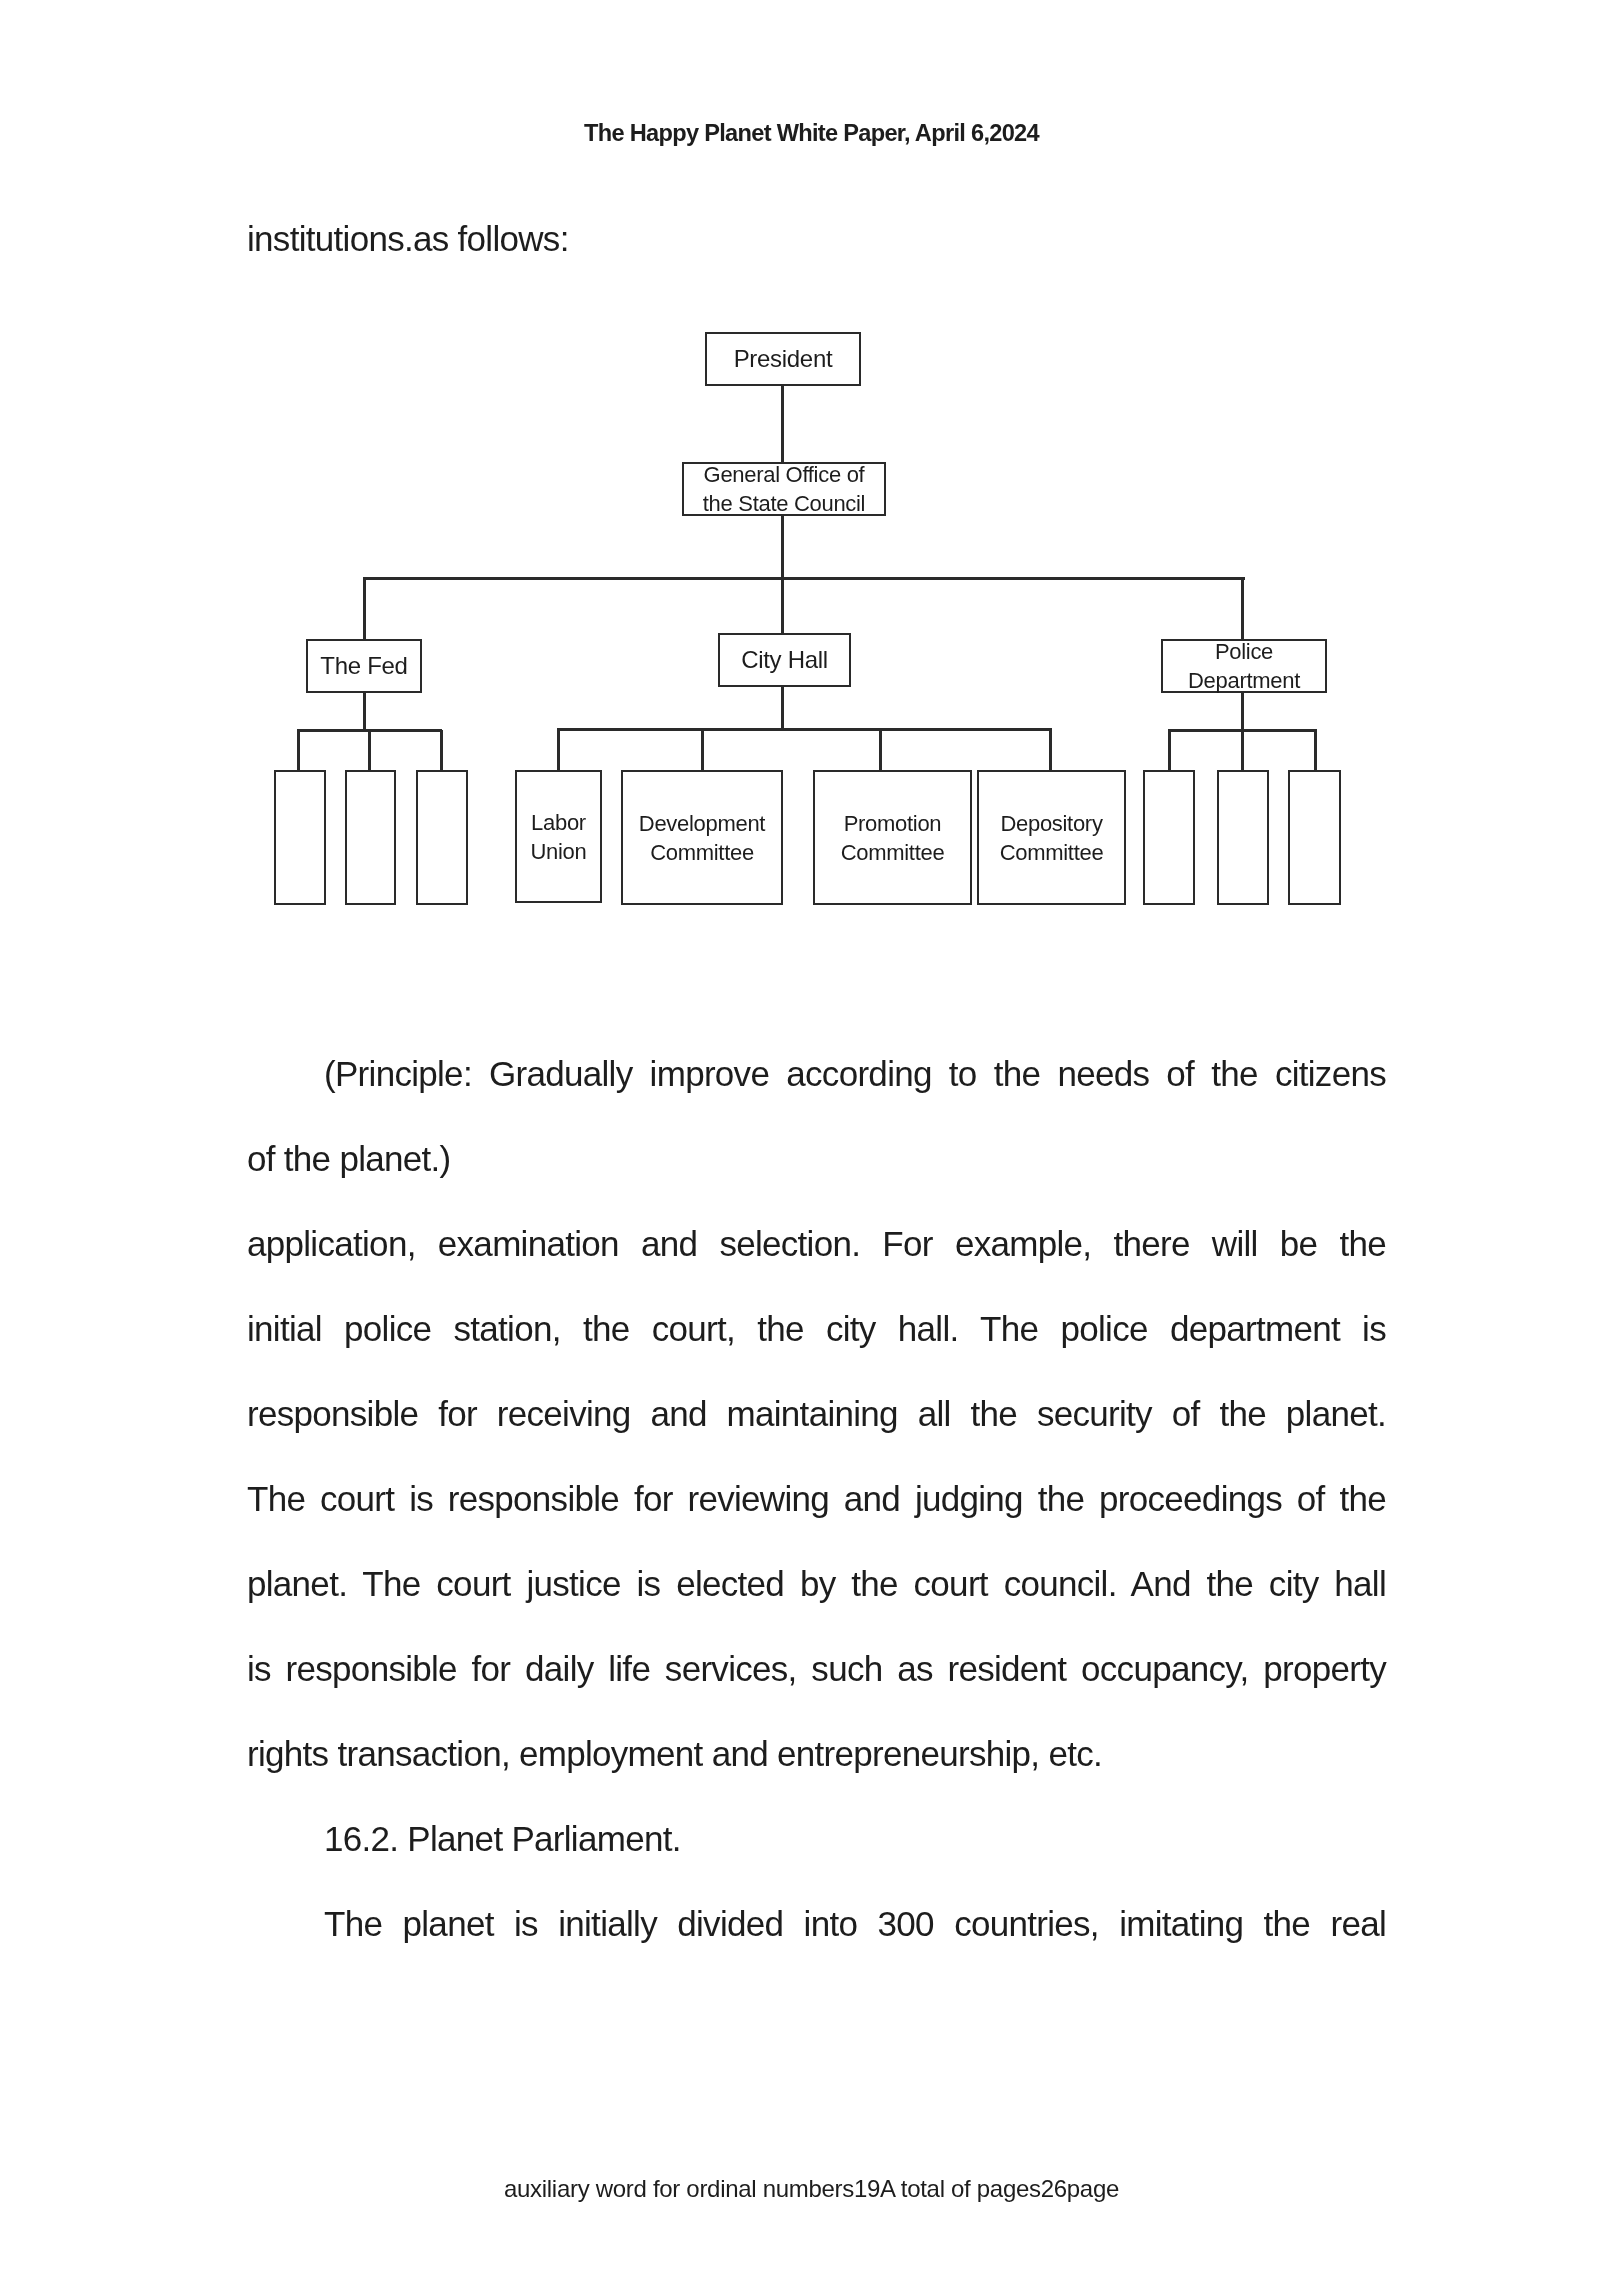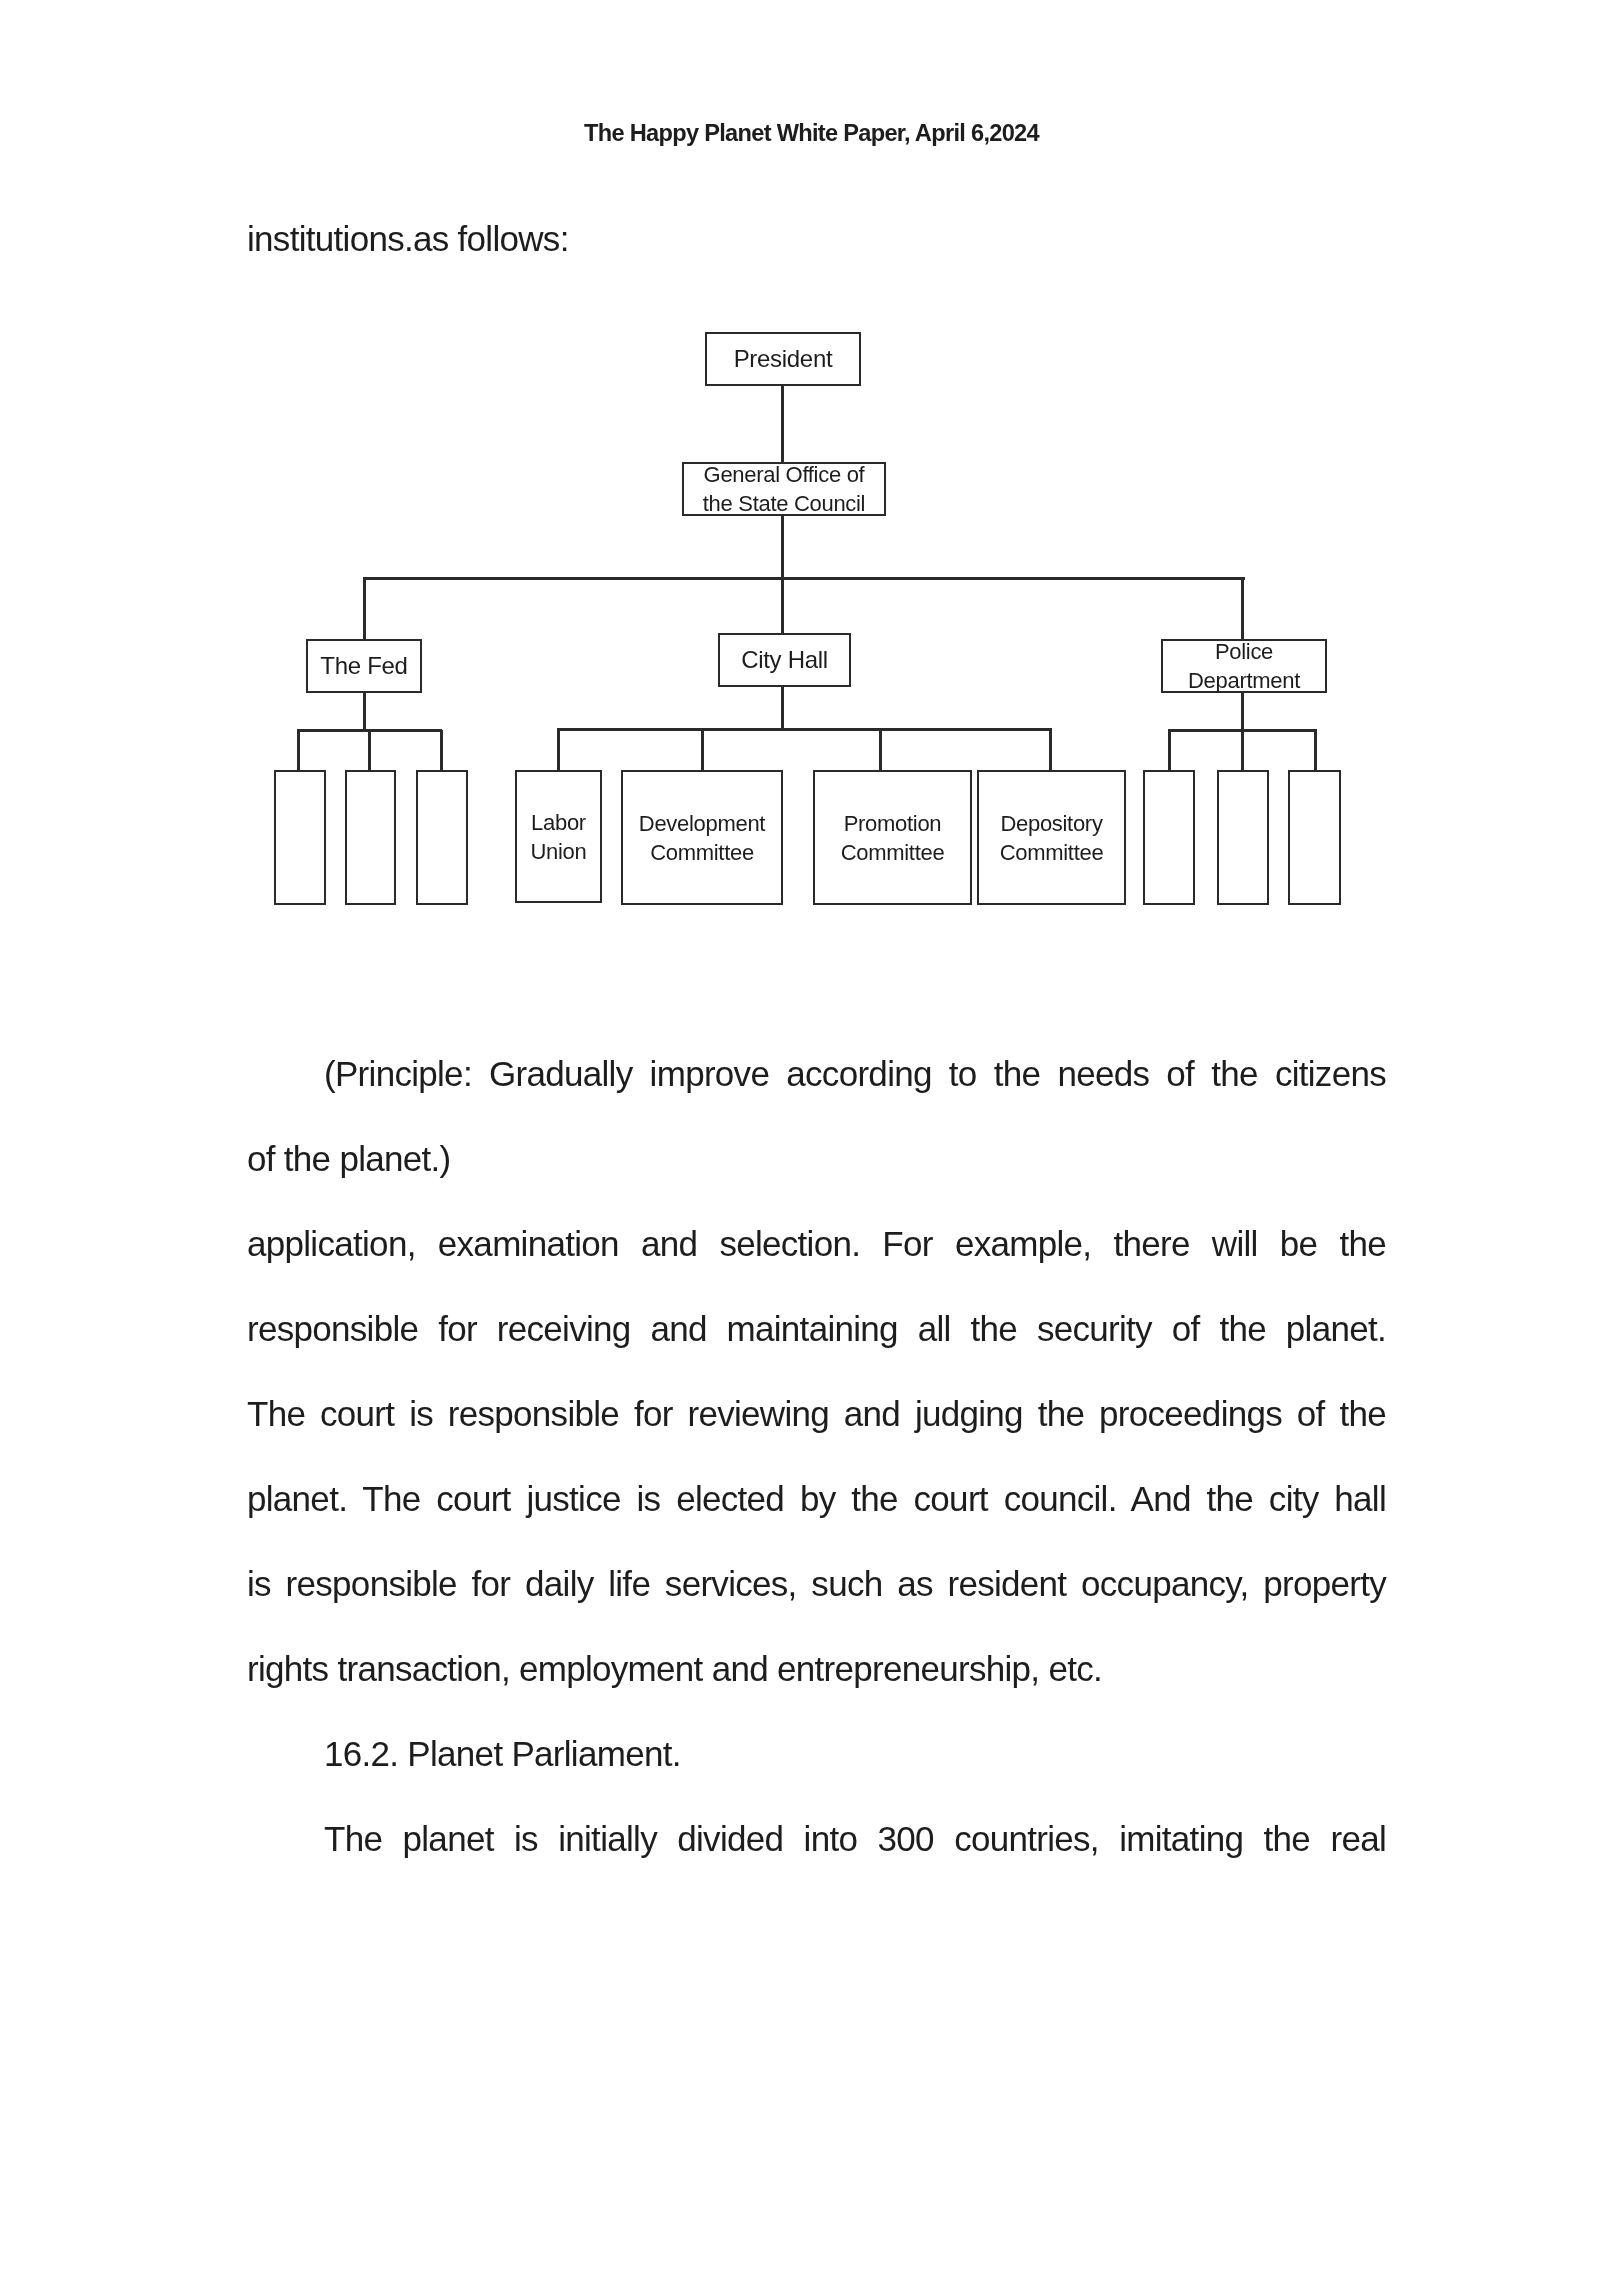--- a/index.html
+++ b/index.html
@@ -107,24 +107,26 @@
 
     <div class="obox" style="left:1143px;top:770px;width:52px;height:135px"></div>
     <div class="obox" style="left:1217px;top:770px;width:52px;height:135px"></div>
     <div class="obox" style="left:1288px;top:770px;width:53px;height:135px"></div>
   </div>
 
   <div class="body">
     <div class="bline just ind">(Principle: Gradually improve according to the needs of the citizens</div>
     <div class="bline">of the planet.)</div>
     <div class="bline just">application, examination and selection. For example, there will be the</div>
+    <div class="bline just">initial police station, the court, the city hall. The police department is</div>
     <div class="bline just">responsible for receiving and maintaining all the security of the planet.</div>
     <div class="bline just">The court is responsible for reviewing and judging the proceedings of the</div>
     <div class="bline just">planet. The court justice is elected by the court council. And the city hall</div>
     <div class="bline just">is responsible for daily life services, such as resident occupancy, property</div>
     <div class="bline">rights transaction, employment and entrepreneurship, etc.</div>
     <div class="bline ind">16.2. Planet Parliament.</div>
     <div class="bline just ind">The planet is initially divided into 300 countries, imitating the real</div>
   </div>
 
+  <div class="footer">auxiliary word for ordinal numbers19A total of pages26page</div>
 
 </div>
 
 
 </body></html>

